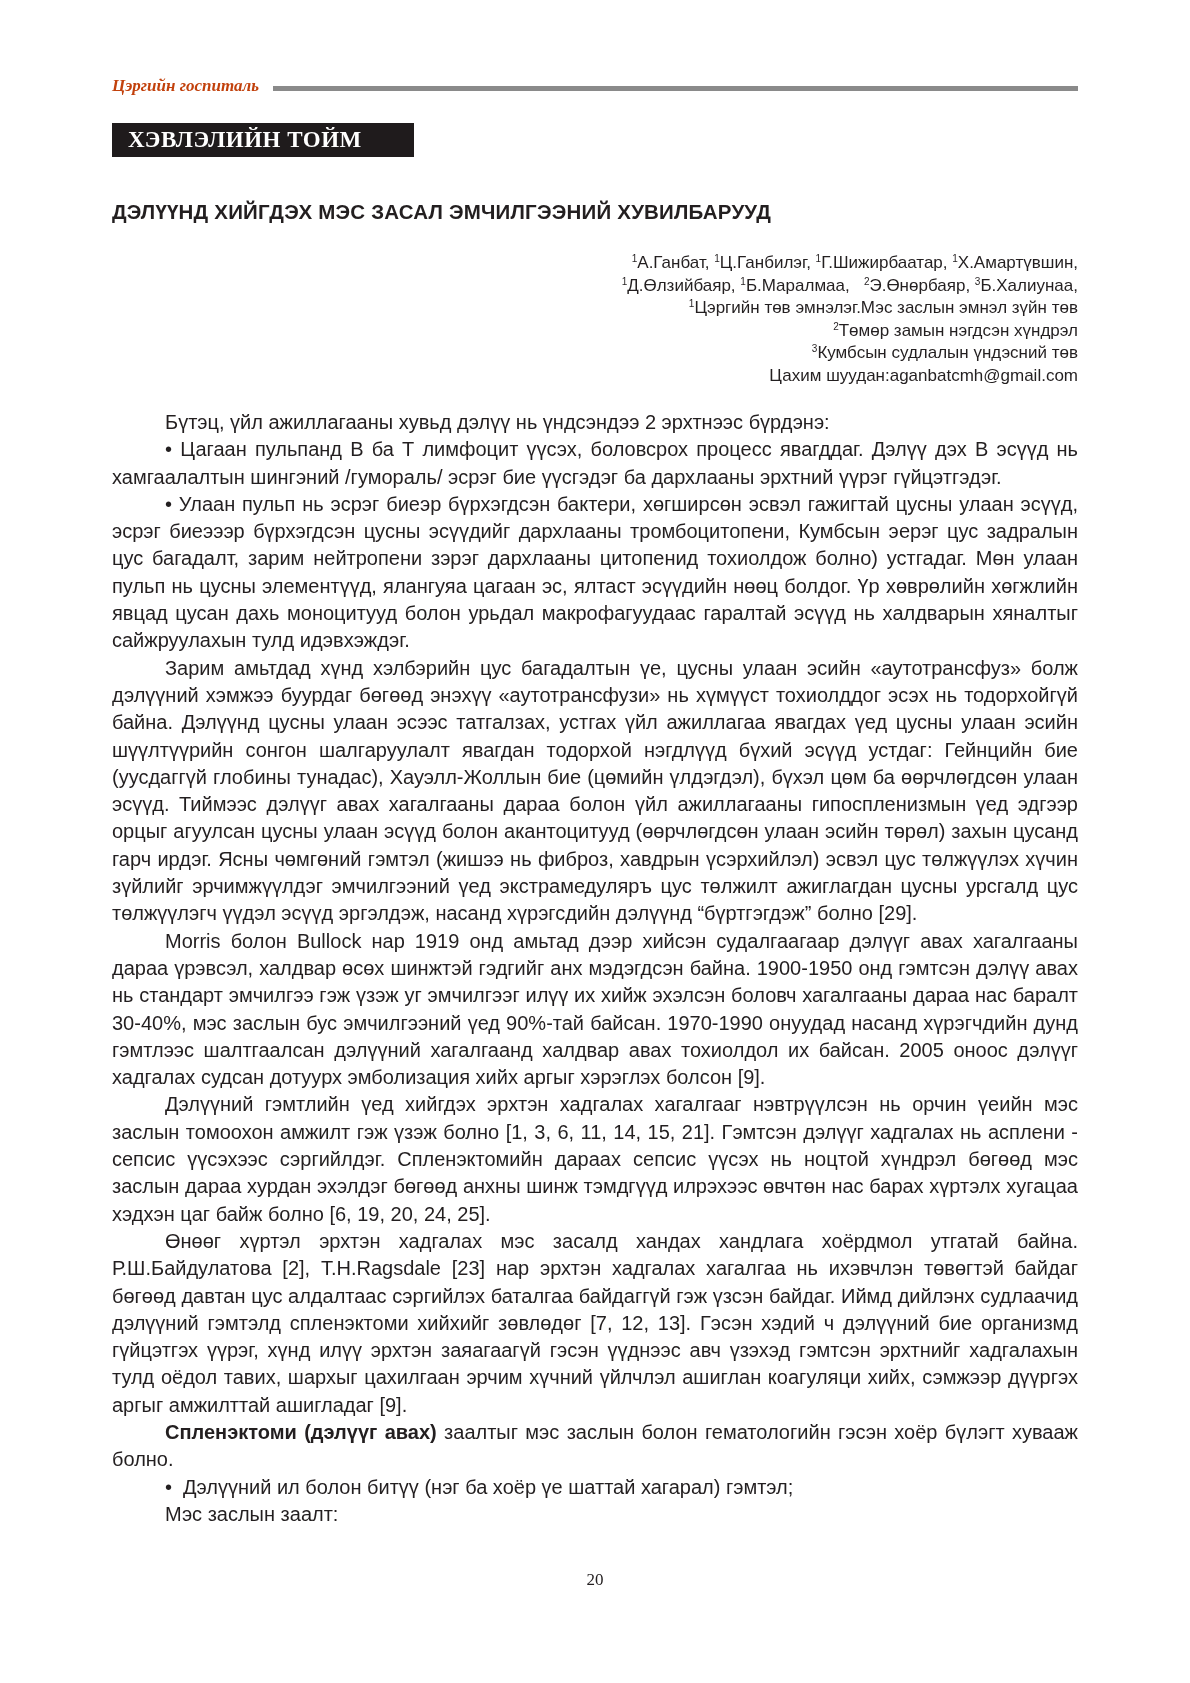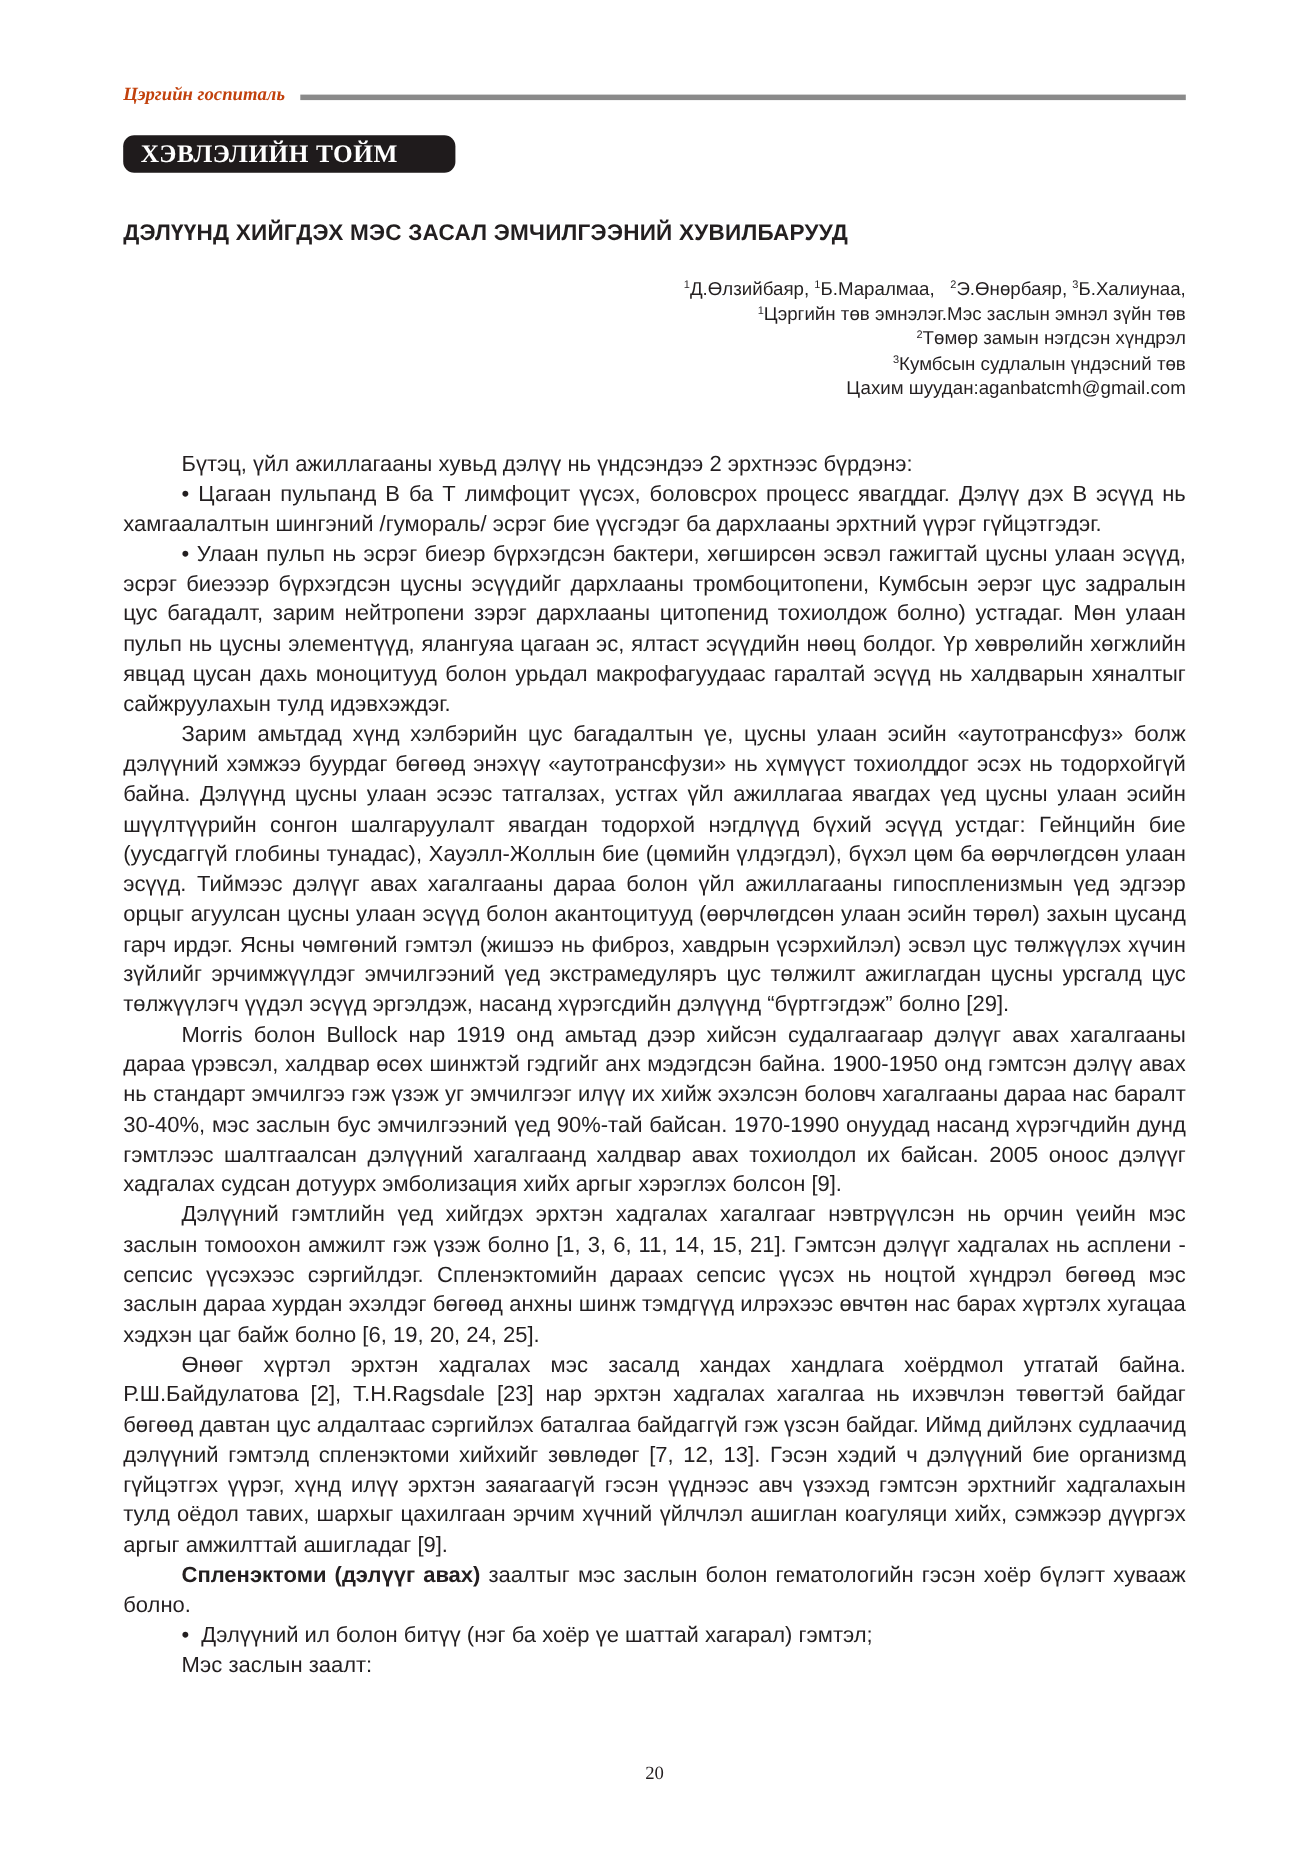--- a/index.html
+++ b/index.html
@@ -1,46 +1,52 @@
 <!DOCTYPE html>
 <html><head>
 <meta charset="utf-8">
 <style>
   html, body { margin: 0; padding: 0; background: #ffffff; }
   body { width: 1190px; height: 1683px; position: relative; overflow: hidden; color: #231f20; }
   .page { position: absolute; left: 0; top: 0; width: 1190px; height: 1683px; }
   .running-head { position: absolute; left: 112px; top: 76px; display: flex; align-items: center; width: 966px; }
   .running-head .journal { font-family: Liberation Serif, serif; font-style: italic; font-weight: bold; font-size: 17px; color: #c2410c; white-space: nowrap; }
   .running-head .rule { flex: 1; height: 5px; background: #8a8a8a; margin-left: 14px; margin-top: 4px; }
-  .section-tag { position: absolute; left: 112px; top: 123px; width: 302px; height: 34px; background: #1f1b1c; color: #ffffff; font-family: "Liberation Serif", serif; font-weight: bold; font-size: 23px; line-height: 34px; box-sizing: border-box; padding-left: 16px; letter-spacing: 0.5px; border-radius: 10px; }
+  .section-tag { position: absolute; left: 112px; top: 123px; width: 302px; height: 34px; background: #1f1b1c; color: #ffffff; font-family: "Liberation Serif", serif; font-weight: bold; font-size: 23px; line-height: 34px; box-sizing: border-box; padding-left: 16px; letter-spacing: 0.5px; }
   .title { position: absolute; left: 112px; top: 200px; width: 966px; text-align: left; font-family: "Liberation Sans", sans-serif; font-weight: bold; font-size: 20.5px; color: #231f20; letter-spacing: 0.2px; }
   .authors { position: absolute; right: 112px; top: 252px; text-align: right; font-family: "Liberation Sans", sans-serif; font-size: 17px; line-height: 22.6px; color: #231f20; }
   .authors sup { font-size: 10px; vertical-align: 6px; line-height: 0; }
   .body { position: absolute; left: 112px; top: 409px; width: 966px; font-family: "Liberation Sans", sans-serif; font-size: 20px; line-height: 27.3px; color: #231f20; text-align: justify; }
   .body p { margin: 0; }
   .body .ind { text-indent: 53px; }
   .body b { font-weight: bold; }
   .body .bullet-dot { display: inline-block; width: 18px; text-indent: 0; }
-  .page-number { position: absolute; left: 0; width: 1190px; top: 1570px; text-align: center; font-family: "Liberation Serif", serif; font-size: 17px; color: #231f20; margin-top: 32px; }
+  .page-number { position: absolute; left: 0; width: 1190px; top: 1570px; text-align: center; font-family: "Liberation Serif", serif; font-size: 17px; color: #231f20; }
 </style>
 </head>
 <body>
 
 <div class="page">
 
   <div class="running-head">
     <span class="journal">Цэргийн госпиталь</span>
     <div class="rule"></div>
   </div>
 
   <div class="section-tag">ХЭВЛЭЛИЙН ТОЙМ</div>
 
   <div class="title">ДЭЛҮҮНД ХИЙГДЭХ МЭС ЗАСАЛ ЭМЧИЛГЭЭНИЙ ХУВИЛБАРУУД</div>
 
   <div class="authors">
+    <div>
+      <sup>1</sup><span>А.Ганбат, </span>
+      <sup>1</sup><span>Ц.Ганбилэг, </span>
+      <sup>1</sup><span>Г.Шижирбаатар, </span>
+      <sup>1</sup><span>Х.Амартүвшин,</span>
+    </div>
     <div>
       <sup>1</sup><span>Д.Өлзийбаяр, </span>
       <sup>1</sup><span style="white-space:pre">Б.Маралмаа,  </span>
       <sup>2</sup><span>Э.Өнөрбаяр, </span>
       <sup>3</sup><span>Б.Халиунаа,</span>
     </div>
     <div><sup>1</sup><span>Цэргийн төв эмнэлэг.Мэс заслын эмнэл зүйн төв</span></div>
     <div><sup>2</sup><span>Төмөр замын нэгдсэн хүндрэл</span></div>
     <div><sup>3</sup><span>Кумбсын судлалын үндэсний төв</span></div>
     <div>Цахим шуудан:aganbatcmh@gmail.com</div>

